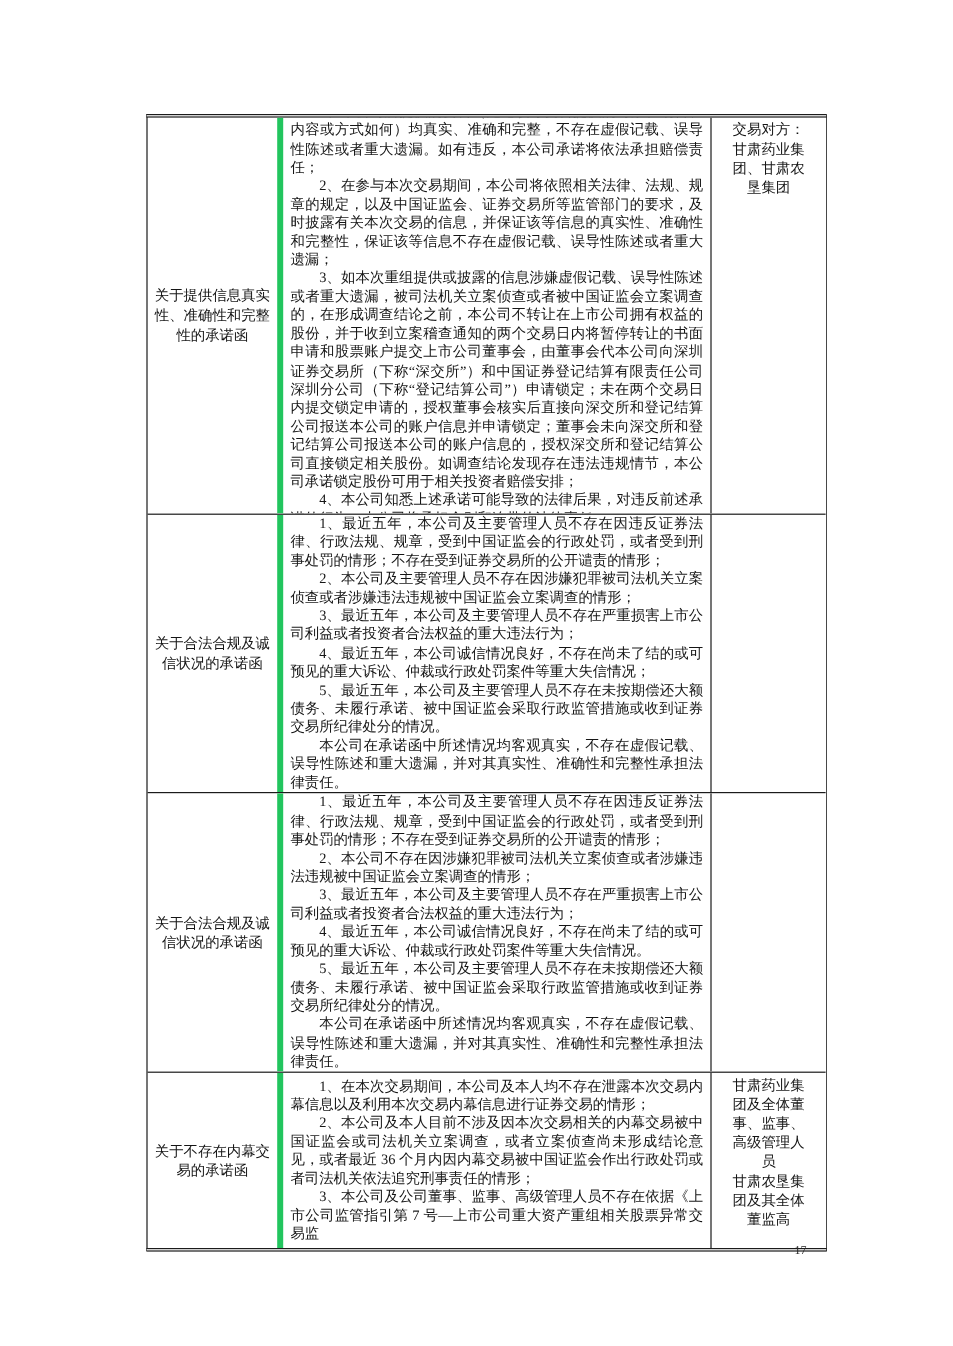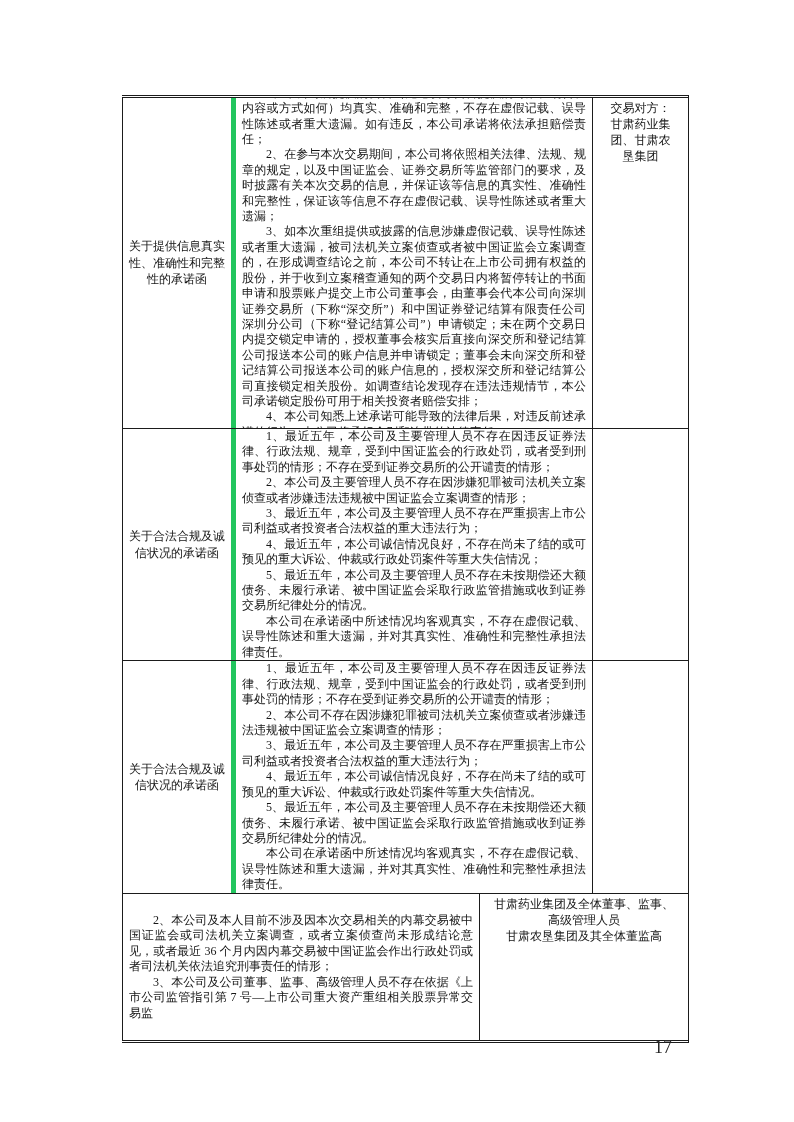--- a/index.html
+++ b/index.html
@@ -78,21 +78,21 @@
     line-height: 16px;
     padding: 2px 14px;
   }
   .cell-party p {
     margin: 0;
   }
   .page-number {
     position: absolute;
     top: 1037px;
     right: 122px;
-    font-size: 18px;
+    font-size: 10px;
     color: #262626;
   }
 </style>
 </head>
 <body>
 
 <div class="doc-table">
 
   <div class="t-row r1">
     <div class="cell cell-label">
@@ -131,21 +131,25 @@
         <p>1、最近五年，本公司及主要管理人员不存在因违反证券法律、行政法规、规章，受到中国证监会的行政处罚，或者受到刑事处罚的情形；不存在受到证券交易所的公开谴责的情形；</p>
         <p>2、本公司不存在因涉嫌犯罪被司法机关立案侦查或者涉嫌违法违规被中国证监会立案调查的情形；</p>
         <p>3、最近五年，本公司及主要管理人员不存在严重损害上市公司利益或者投资者合法权益的重大违法行为；</p>
         <p>4、最近五年，本公司诚信情况良好，不存在尚未了结的或可预见的重大诉讼、仲裁或行政处罚案件等重大失信情况。</p>
         <p>5、最近五年，本公司及主要管理人员不存在未按期偿还大额债务、未履行承诺、被中国证监会采取行政监管措施或收到证券交易所纪律处分的情况。</p>
         <p>本公司在承诺函中所述情况均客观真实，不存在虚假记载、误导性陈述和重大遗漏，并对其真实性、准确性和完整性承担法律责任。</p>
       </div>
   </div>
 
   <div class="t-row r4">
+    <div class="cell cell-label">
+      <span>关于不存在内幕交易的承诺函</span>
+    </div>
     <div class="cell cell-content">
+        <p>1、在本次交易期间，本公司及本人均不存在泄露本次交易内幕信息以及利用本次交易内幕信息进行证券交易的情形；</p>
         <p>2、本公司及本人目前不涉及因本次交易相关的内幕交易被中国证监会或司法机关立案调查，或者立案侦查尚未形成结论意见，或者最近 36 个月内因内幕交易被中国证监会作出行政处罚或者司法机关依法追究刑事责任的情形；</p>
         <p>3、本公司及公司董事、监事、高级管理人员不存在依据《上市公司监管指引第 7 号—上市公司重大资产重组相关股票异常交易监</p>
       </div>
     <div class="cell cell-party">
         <p>甘肃药业集团及全体董事、监事、高级管理人员</p>
         <p>甘肃农垦集团及其全体董监高</p>
       </div>
   </div>
 
 </div>

